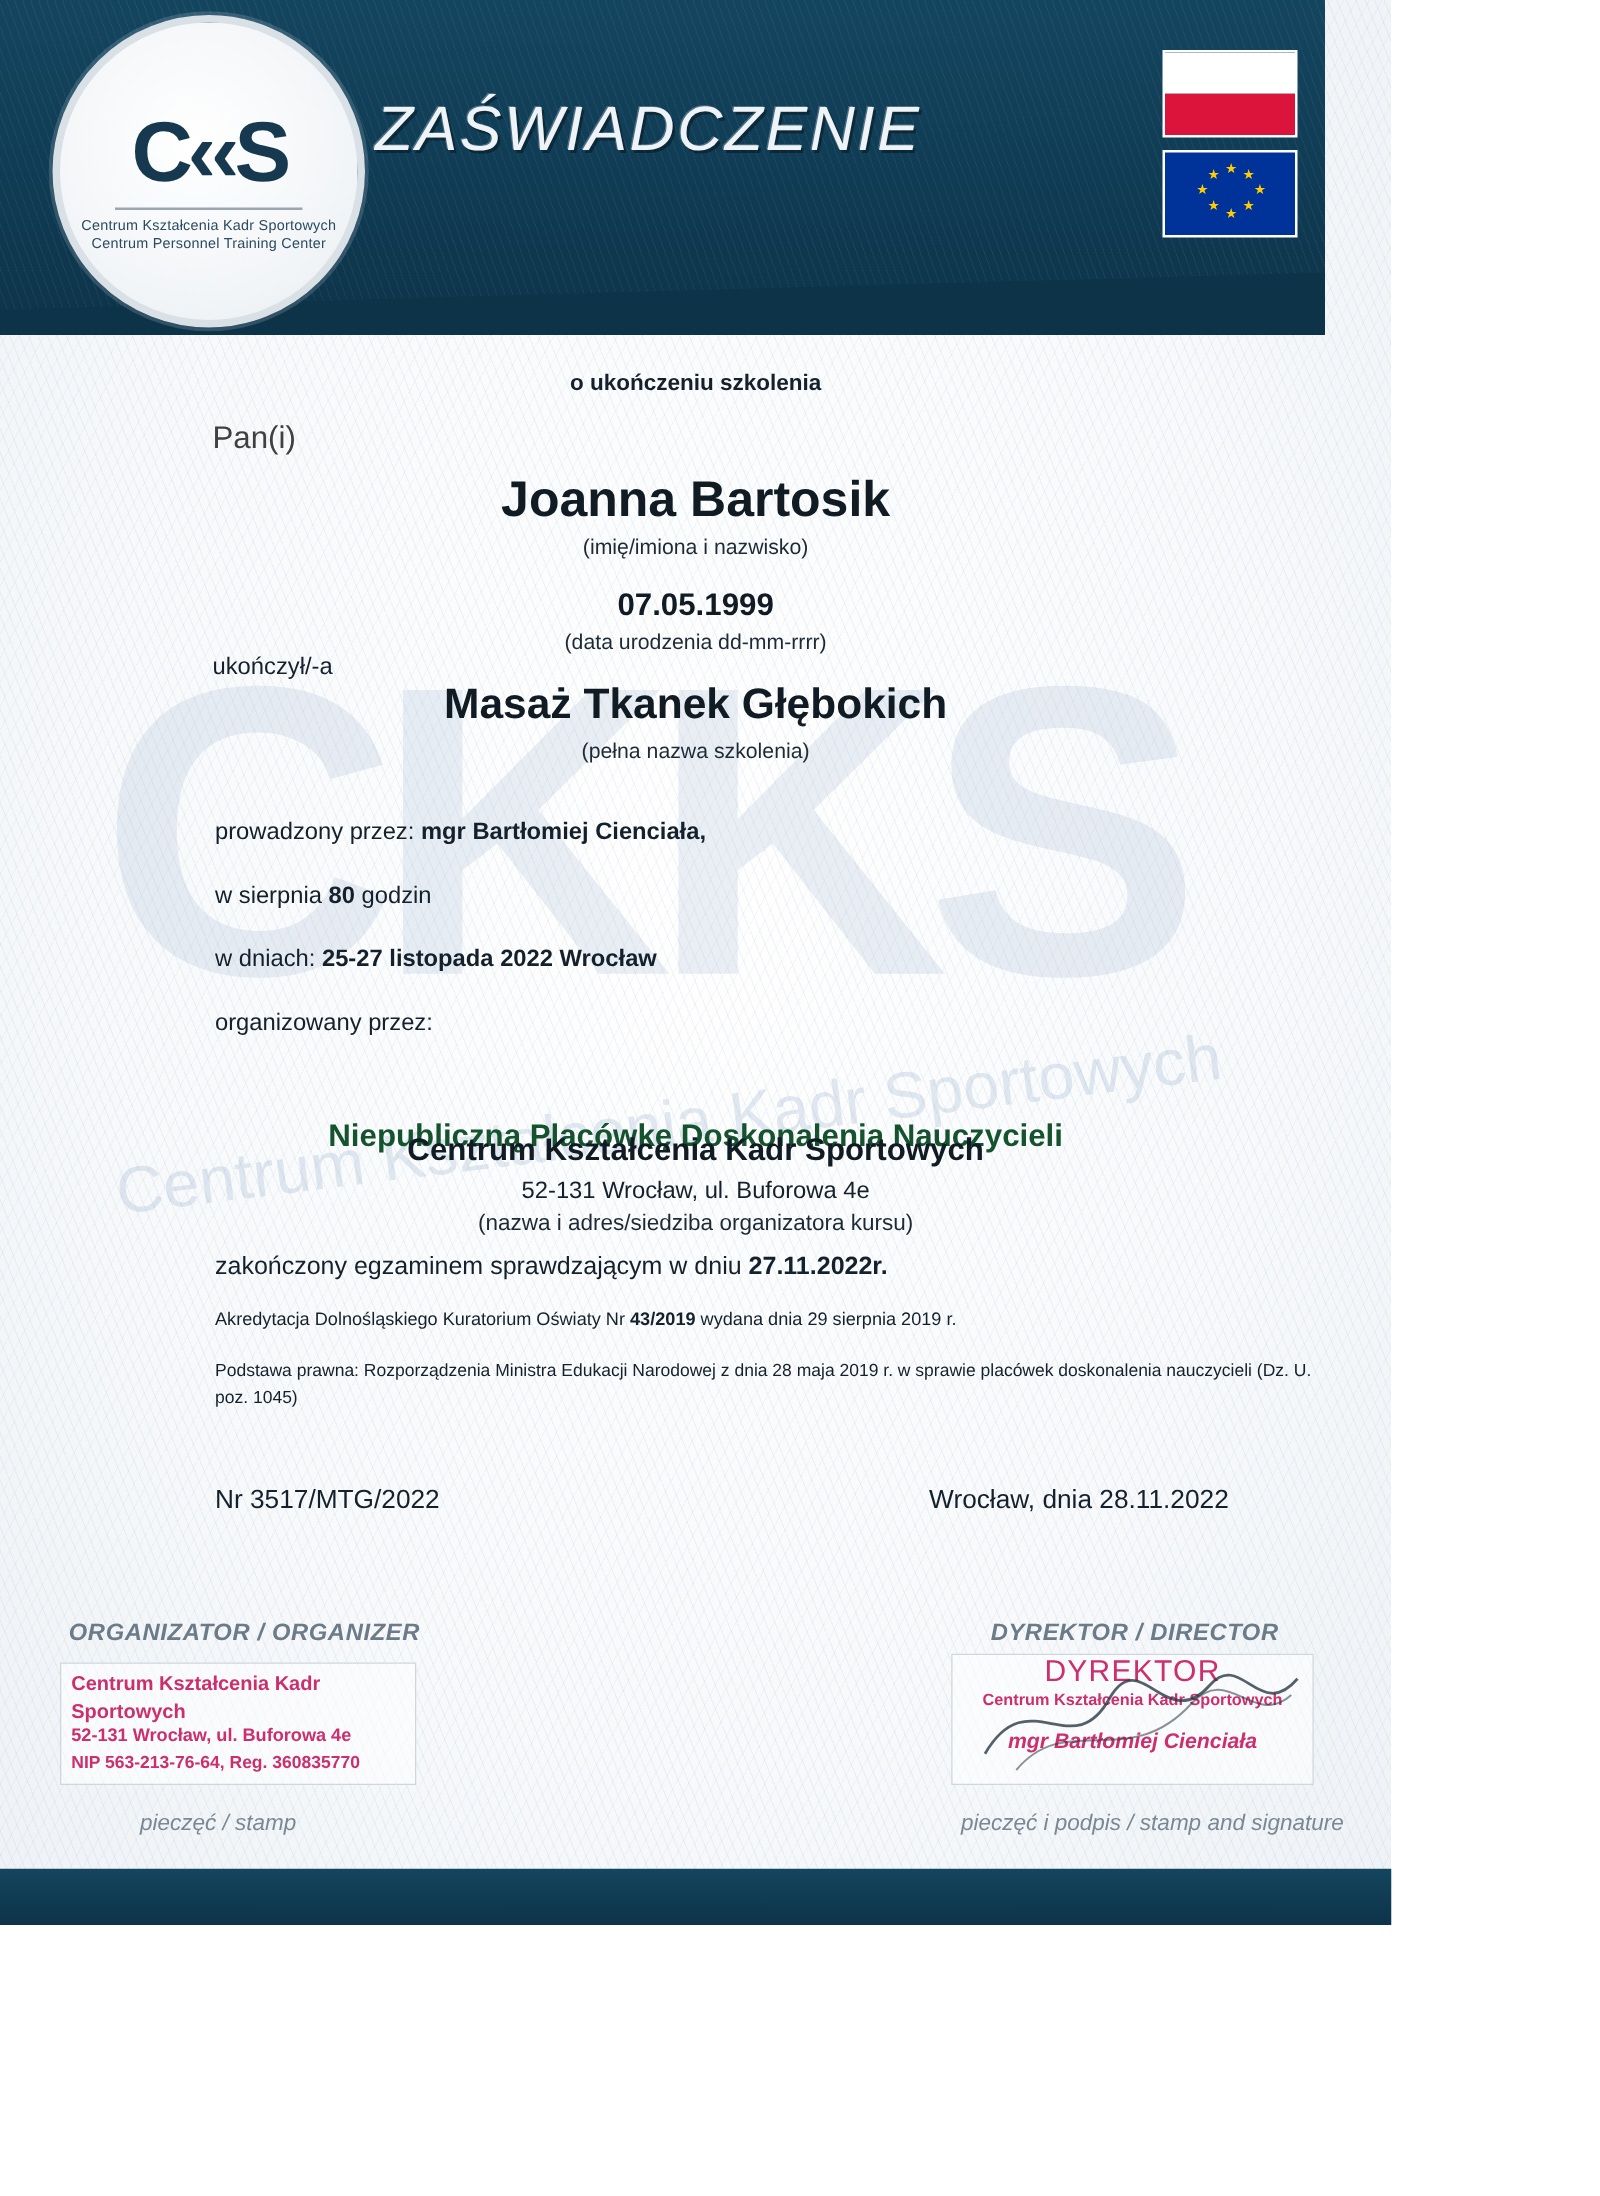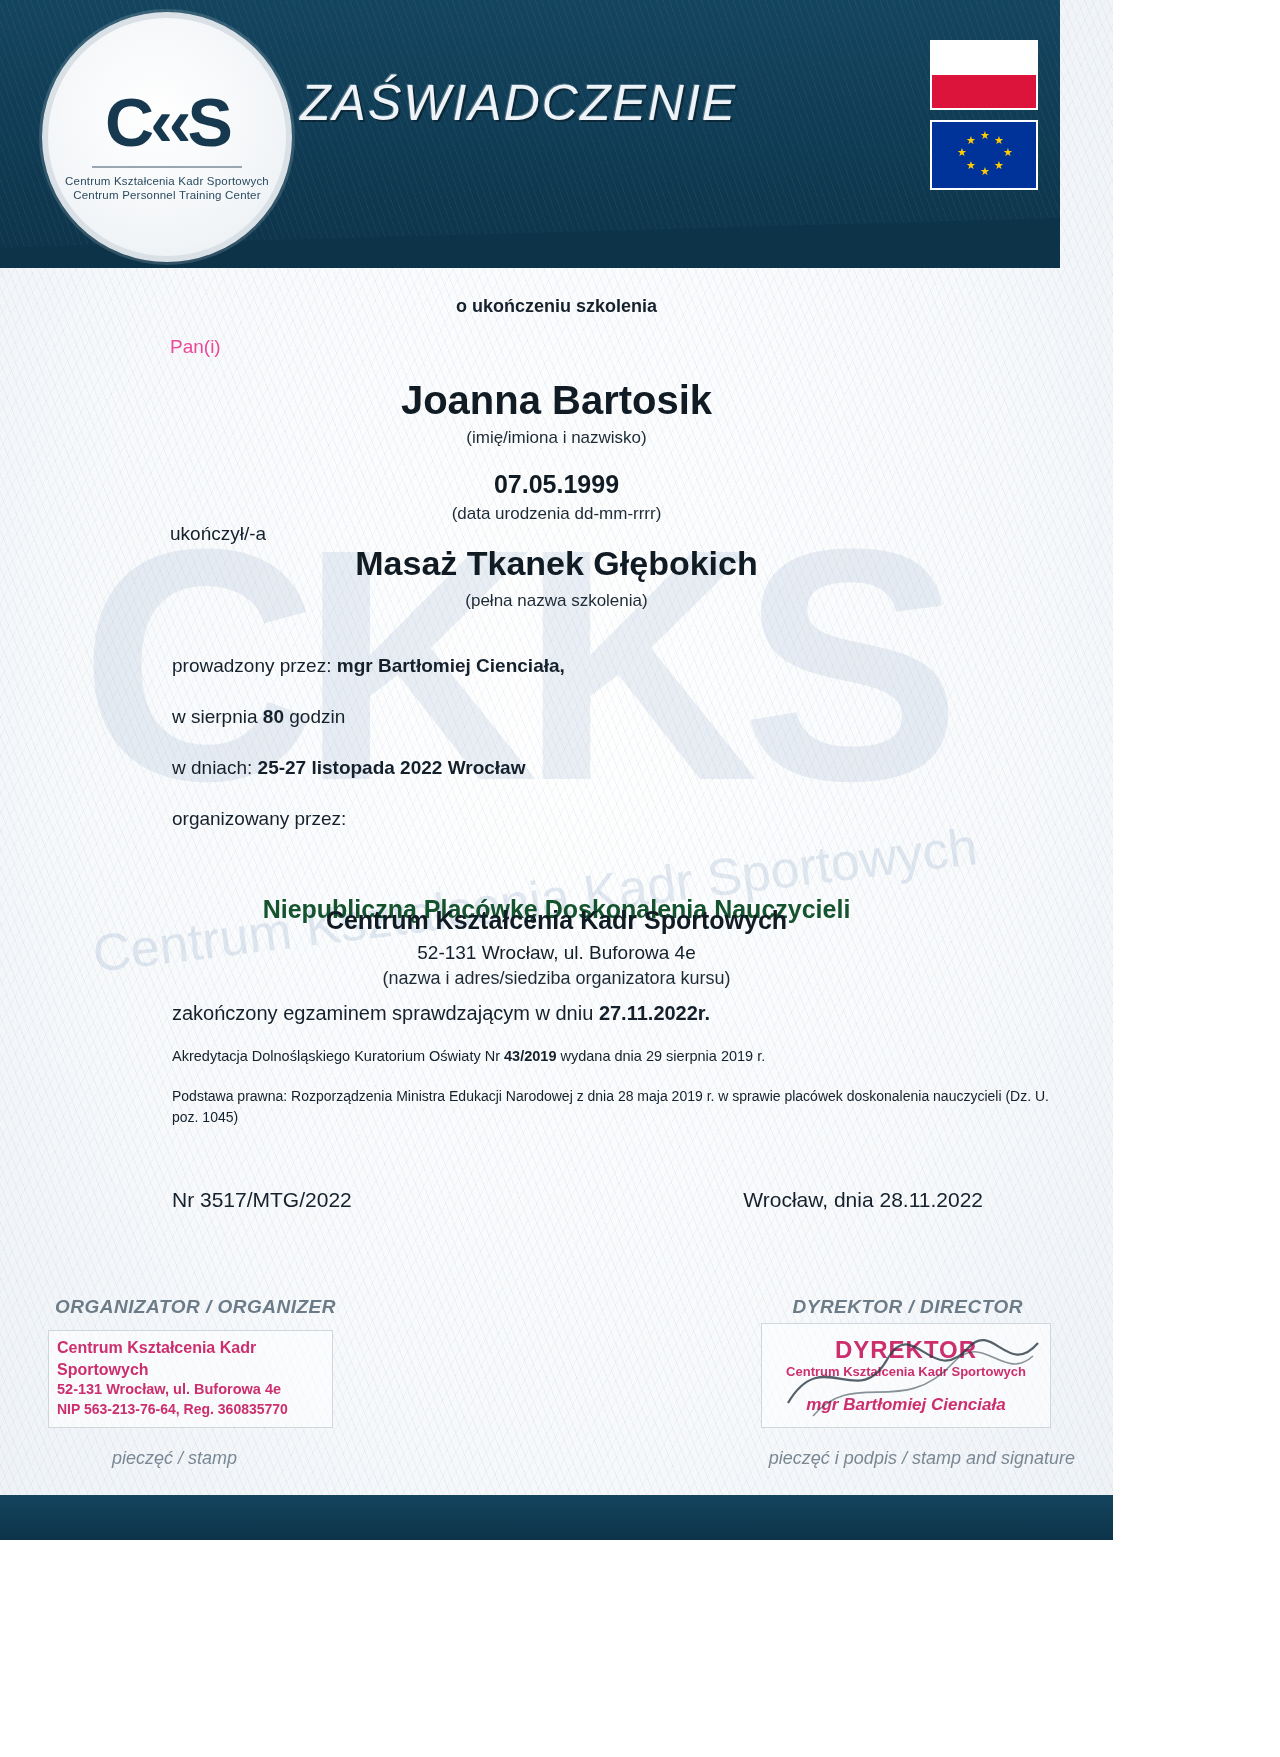--- a/index.html
+++ b/index.html
@@ -201,21 +201,21 @@
     top: 268px;
     width: 1113px;
   }
   .t-center { text-align: center; }
   .abs { position: absolute; }
 
   .lbl-subtitle {
     left: 0; top: 28px; width: 1113px;
     font-size: 18px; font-weight: bold; color: #14202b;
   }
-  .lbl-pan { left: 170px; top: 68px; font-size: 19px; color: #ec4899; }
+  .lbl-pan { left: 170px; top: 68px; font-size: 25px; color: #404040; }
 
   .name-big {
     left: 0; top: 110px; width: 1113px;
     font-size: 40px; font-weight: bold; color: #101b24;
   }
   .name-hint {
     left: 0; top: 160px; width: 1113px;
     font-size: 17px; color: #1d2a35;
   }
   .birth-big {
@@ -305,21 +305,21 @@
   .stamp-right {
     position: absolute;
     right: 62px; top: 1055px;
     width: 290px; height: 105px;
     border: 1px solid #cfd6dc;
     background: rgba(255,255,255,0.55);
     box-sizing: border-box;
     color: #cc2e6e;
     text-align: center;
   }
-  .stamp-right .sr1 { font-size: 24px; font-weight: bold; letter-spacing: 1px; margin-top: 12px; }
+  .stamp-right .sr1 { font-size: 24px; font-weight: normal; letter-spacing: 1px; margin-top: 0; }
   .stamp-right .sr2 { font-size: 13px; font-weight: bold; }
   .stamp-right .sr3 { font-size: 17px; font-weight: bold; font-style: italic; margin-top: 16px; }
 
   .signature-scribble {
     position: absolute;
     right: 60px; top: 1040px;
     width: 300px; height: 130px;
     pointer-events: none;
   }
 

